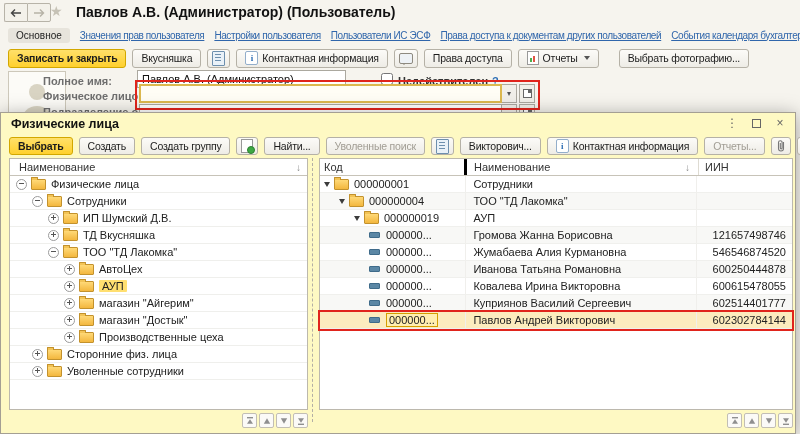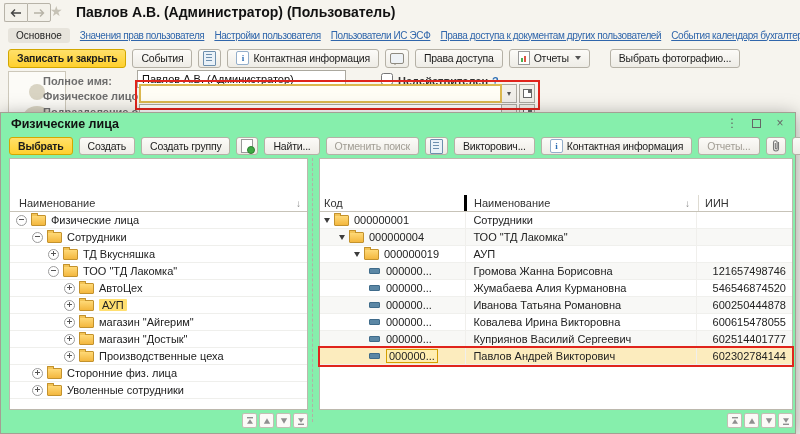--- a/index.html
+++ b/index.html
@@ -61,36 +61,36 @@
   .combo .dd,.combo .open{width:14px;border:1px solid #aba89f;border-left:none;background:#f1efe9;
     display:flex;align-items:center;justify-content:center;cursor:pointer;}
   .combo .open{border-left:1px solid #aba89f;margin-left:2px;position:relative;}
   .ic-open{width:7px;height:7px;border:1px solid #666;position:relative;display:inline-block;background:#fff;}
   .ic-open:after{content:"";position:absolute;right:0;top:0;width:3px;height:3px;background:#666;}
   .cbx{position:absolute;width:12px;height:12px;margin:0;}
   .qmark{color:#2d6eb5;font-weight:bold;}
   .annot1{position:absolute;left:135px;top:80px;width:401px;height:26px;border:2px solid #e0241c;z-index:4;pointer-events:none;}
 
   
-  .dialog{position:absolute;left:0;top:112px;width:796px;height:322px;background:#86efac;
+  .dialog{position:absolute;left:0;top:112px;width:796px;height:322px;background:#fef9c3;
     border:1px solid #a49f93;box-sizing:border-box;box-shadow:0 3px 18px rgba(0,0,0,.35);z-index:6;}
   .dlg-title{position:absolute;left:10px;top:4px;font-size:12.5px;font-weight:bold;color:#111;}
   .dlg-controls{position:absolute;right:8px;top:3px;display:flex;gap:10px;align-items:center;color:#666;}
   .dc{width:14px;height:14px;display:flex;align-items:center;justify-content:center;cursor:pointer;font-size:12px;}
   .dc .sq{width:7px;height:7px;border:1px solid #666;}
   .dlg-toolbar{position:absolute;left:0;top:21px;width:100%;height:24px;display:flex;align-items:center;
     padding:0 8px;gap:6px;box-sizing:border-box;}
   .dlg-toolbar .btn{height:18px;}
 
   
   .panel{position:absolute;top:45px;background:#fff;border:1px solid #bcb8ad;box-sizing:border-box;}
   .panel.tree{left:8px;width:299px;height:252px;}
   .panel.grid{left:318px;width:474px;height:252px;}
   .splitter{position:absolute;left:311px;top:45px;height:264px;border-left:1px dashed #b3afa5;}
-  .phead{height:16px;border-bottom:1px solid #c7c3b8;display:flex;align-items:center;font-size:11px;color:#333;position:relative;margin-top:36px;}
+  .phead{height:16px;border-bottom:1px solid #c7c3b8;display:flex;align-items:center;font-size:11px;color:#333;position:relative;}
   .phead .sort{position:absolute;color:#8a8a8a;font-size:10px;}
   .tree .phead{padding-left:9px;}
   .tree .phead .sort{right:6px;}
 
   .trow{height:16px;display:flex;align-items:center;border-bottom:1px solid #efefec;cursor:pointer;}
   .expico{width:9px;height:9px;border:1px solid #9b9b9b;border-radius:50%;background:#fff;position:relative;
     flex:none;margin-right:4px;cursor:pointer;}
   .expico:before{content:"";position:absolute;left:2px;top:3.5px;width:5px;height:1px;background:#555;}
   .expico.plus:after{content:"";position:absolute;left:4px;top:1.5px;width:1px;height:5px;background:#555;}
   .folder{width:13px;height:9px;background:linear-gradient(#ffd977,#f3b73e);border:1px solid #c3922d;
@@ -151,21 +151,21 @@
     <span class="tablink">Значения прав пользователя</span>
     <span class="tablink">Настройки пользователя</span>
     <span class="tablink">Пользователи ИС ЭСФ</span>
     <span class="tablink">Права доступа к документам других пользователей</span>
     <span class="tablink">События календаря бухгалтера</span>
 
   </div>
 
   <div class="toolbar">
     <span class="btn yellow">Записать и закрыть</span>
-    <span class="btn">События</span>
+    <span class="btn">Вкусняшка</span>
     <span class="btn iconbtn">
         <span class="ic-note"></span>
       </span>
     <span class="btn">
       <span class="ic-info">i</span>
       <span>Контактная информация</span>
     </span>
     <span class="btn iconbtn">
         <span class="ic-bubble"></span>
       </span>
@@ -224,21 +224,21 @@
     </div>
 
     <div class="dlg-toolbar">
       <span class="btn yellow">Выбрать</span>
       <span class="btn">Создать</span>
       <span class="btn">Создать группу</span>
       <span class="btn iconbtn">
           <span class="ic-newcopy"></span>
         </span>
       <span class="btn">Найти...</span>
-      <span class="btn dim">Отменить поиск</span>
+      <span class="btn dim">Уволенные поиск</span>
       <span class="btn iconbtn">
           <span class="ic-note"></span>
         </span>
       <span class="btn">Викторович...</span>
       <span class="btn">
         <span class="ic-info">i</span>
         <span>Контактная информация</span>
       </span>
       <span class="btn dim">Отчеты...</span>
       <span class="btn iconbtn ic-clip">
@@ -263,20 +263,26 @@
             <span style="flex: 0 0 auto; width: 6px;"></span>
             <span class="expico minus"></span>
             <span class="folder"></span>
             <span class="tlabel">Физические лица</span>
           </div>
           <div class="trow">
             <span style="flex: 0 0 auto; width: 22px;"></span>
             <span class="expico minus"></span>
             <span class="folder"></span>
             <span class="tlabel">Сотрудники</span>
+          </div>
+          <div class="trow">
+            <span style="flex: 0 0 auto; width: 38px;"></span>
+            <span class="expico plus"></span>
+            <span class="folder"></span>
+            <span class="tlabel">ИП Шумский Д.В.</span>
           </div>
           <div class="trow">
             <span style="flex: 0 0 auto; width: 38px;"></span>
             <span class="expico plus"></span>
             <span class="folder"></span>
             <span class="tlabel">ТД Вкусняшка</span>
           </div>
           <div class="trow">
             <span style="flex: 0 0 auto; width: 38px;"></span>
             <span class="expico minus"></span>

